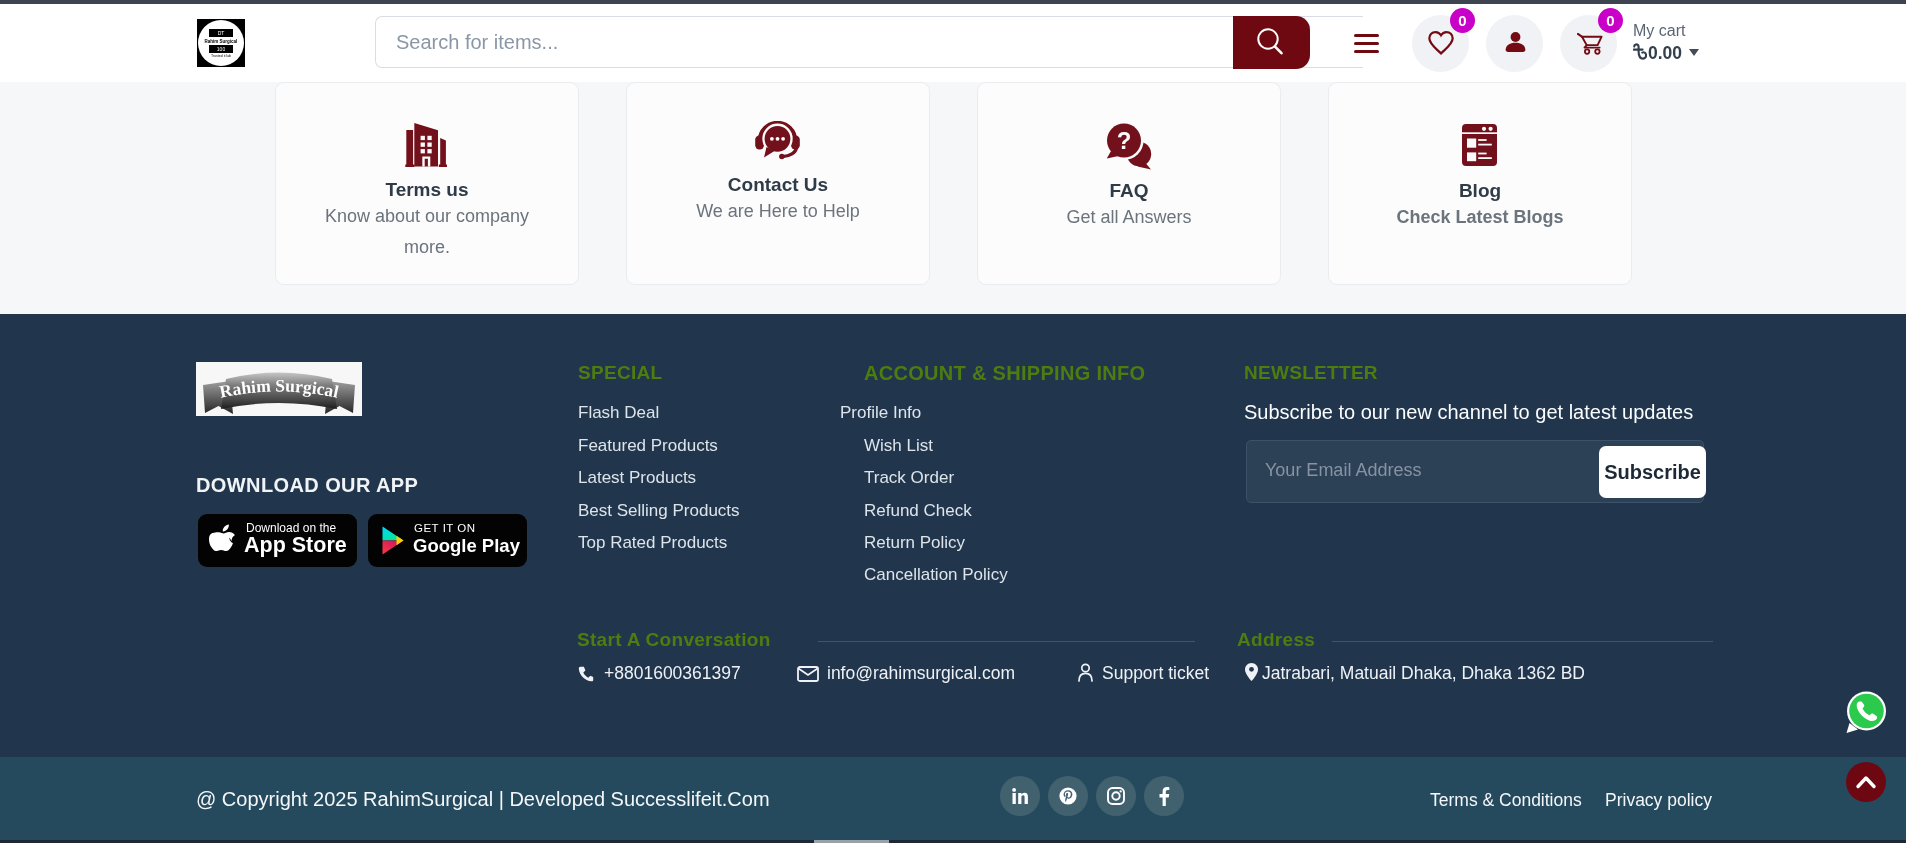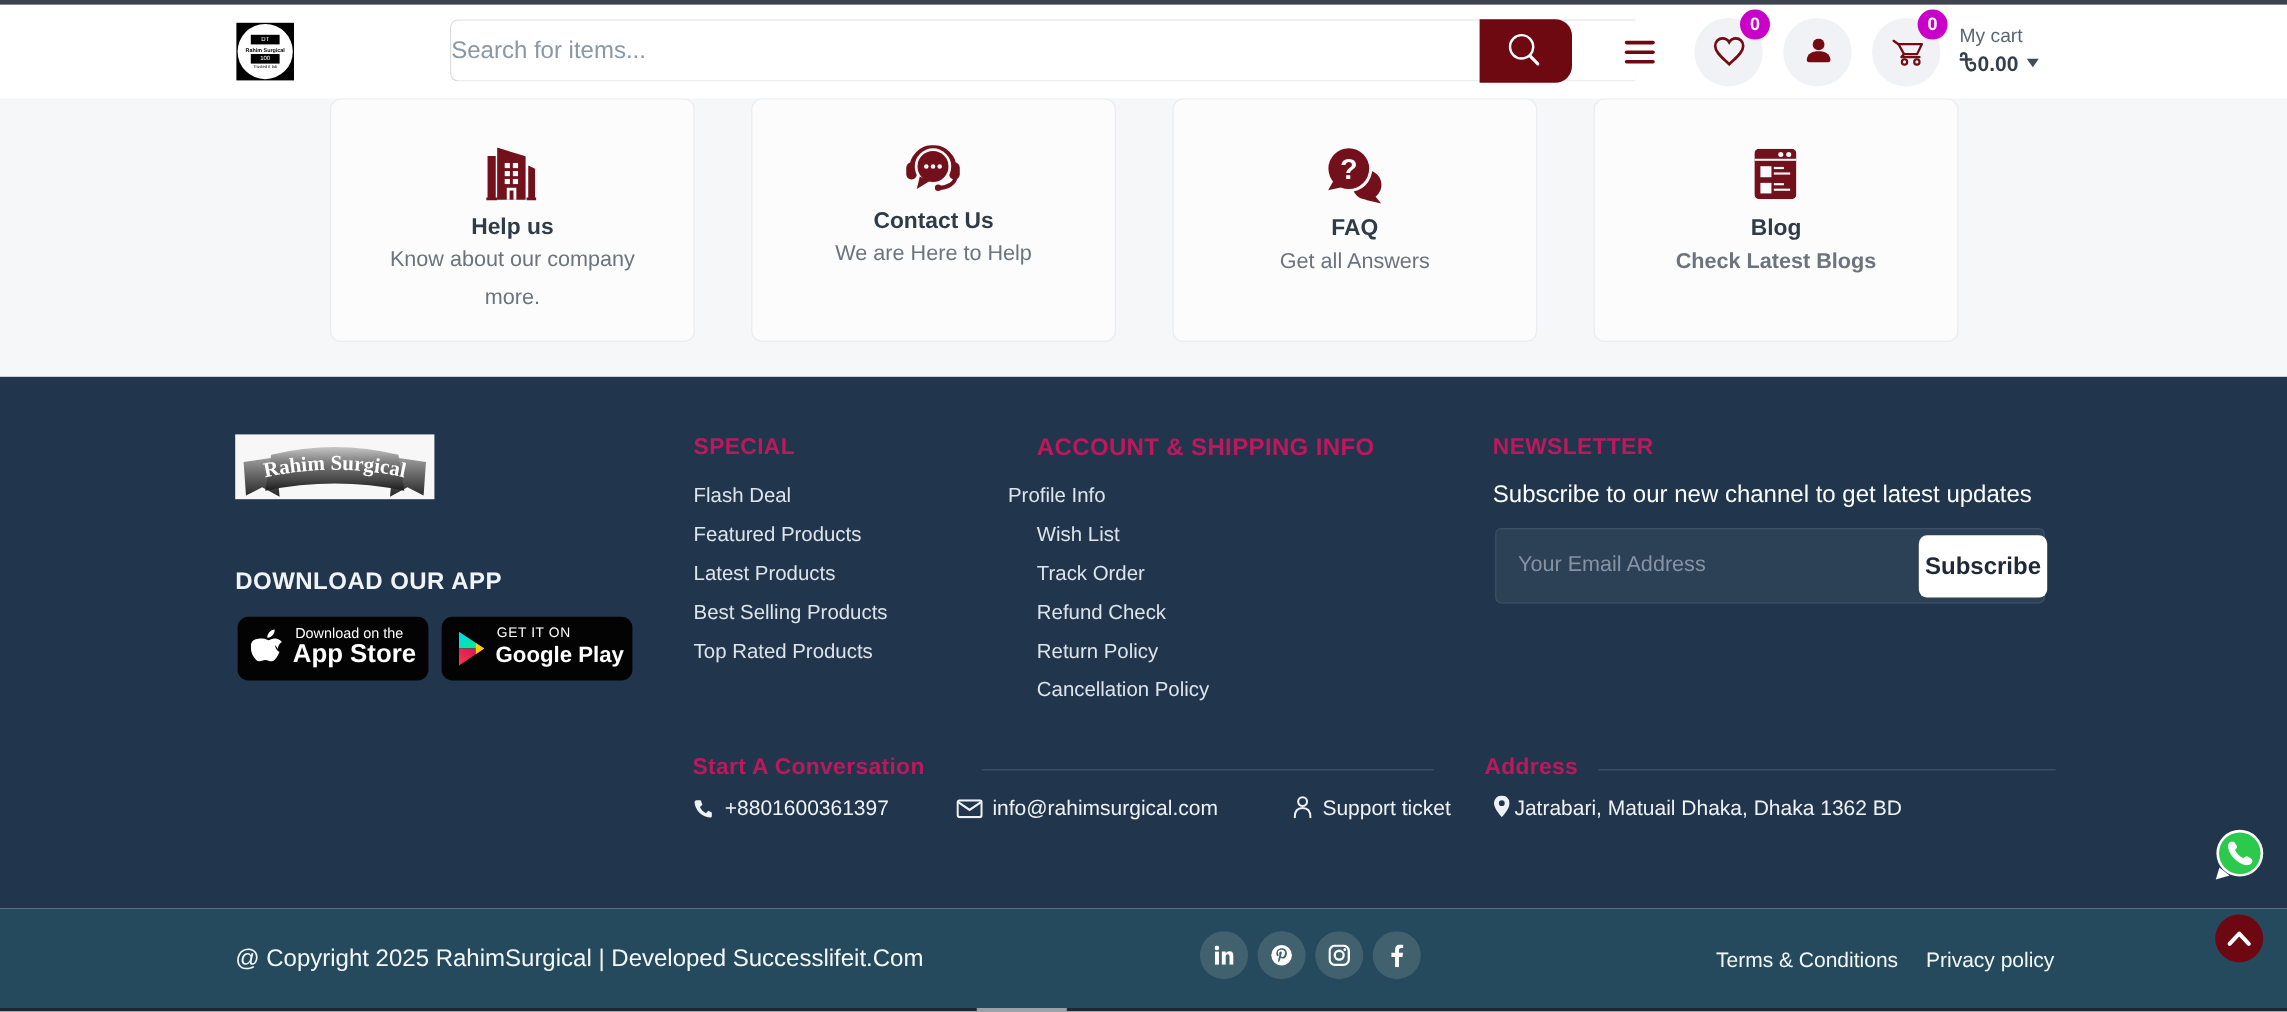--- a/index.html
+++ b/index.html
@@ -7,41 +7,41 @@
 .abs { position:absolute; }
 #page { position:relative; width:1906px; height:843px; }
 #topstrip { left:0; top:0; width:1906px; height:4px; background:#3d4450; }
 #header { left:0; top:4px; width:1906px; height:78px; background:#fff; }
 #logo { left:197px; top:19px; width:48px; height:48px; background:#000; }
 #logo .circ { position:absolute; left:1px; top:1px; width:46px; height:46px; background:#fff; border-radius:50%; }
 #logo .bar1 { position:absolute; left:12px; top:10px; width:24px; height:8px; background:#000; color:#fff; font-size:5px; text-align:center; line-height:8px; }
 #logo .nm { position:absolute; left:4px; top:20px; width:40px; text-align:center; font-size:4.5px; font-weight:bold; color:#000; white-space:nowrap; overflow:hidden; }
 #logo .bar2 { position:absolute; left:12px; top:26px; width:24px; height:8px; background:#000; color:#fff; font-size:5px; text-align:center; line-height:8px; }
 #logo .sub { position:absolute; left:0; top:35px; width:48px; text-align:center; font-size:3.5px; color:#000; }
-#searchinput { left:375px; top:16px; width:988px; height:52px; border:1px solid #d9dde3; border-right:none; border-radius:7px 0 0 7px; background:#fff; color:#8b96a6; font-size:20px; line-height:50px; }
+#searchinput { left:375px; top:16px; width:988px; height:52px; border:1px solid #d9dde3; border-right:none; border-radius:7px 0 0 7px; background:#fff; color:#8b96a6; font-size:20px; line-height:50px; padding-left:20px; }
 #searchbtn { left:1233px; top:16px; width:77px; height:53px; background:#6f0911; border-radius:0 14px 14px 0; }
 #searchbtn svg { position:absolute; left:24px; top:12px; }
 .hamb { left:1354px; top:34px; width:25px; height:21px; }
 .hamb div { height:3px; background:#6f0911; border-radius:1.5px; margin-bottom:5px; }
 .iconcirc { width:57px; height:57px; border-radius:50%; background:#f0f2f5; }
 .badge { position:absolute; width:25px; height:25px; border-radius:50%; background:#c800c8; color:#fff; font-size:15px; font-weight:bold; text-align:center; line-height:25px; }
 #mycart-label { left:1633px; top:22px; font-size:16px; color:#5a6573; }
 #mycart-price { left:1648px; top:43px; font-size:17.5px; font-weight:bold; color:#333f4d; }
 #caret { left:1689px; top:49px; width:0; height:0; border-left:5.5px solid transparent; border-right:5.5px solid transparent; border-top:7px solid #414c5a; }
 #graysec { left:0; top:82px; width:1906px; height:232px; background:#f6f7f9; }
 .card { position:absolute; top:82px; width:304px; height:203px; background:#fcfcfd; border:1px solid #eaecef; border-radius:9px; }
 .card .title { position:absolute; left:0; width:100%; text-align:center; font-size:19px; font-weight:bold; color:#2f3b47; }
 .card .sub { position:absolute; left:0; width:100%; text-align:center; font-size:18px; color:#6b737c; line-height:31px; }
 #footer { left:0; top:314px; width:1906px; height:443px; background:#21364c; }
 #flogo { left:196px; top:362px; width:166px; height:54px; background:#f7f7f7; }
 #dl-head { left:196px; top:474px; font-size:20px; font-weight:bold; color:#f1f4f7; letter-spacing:.4px;text-align:right; }
 .appbadge { top:514px; height:53px; background:#030303; border-radius:9px; color:#fff; }
 #badge-apple { left:198px; width:159px; }
 #badge-gp { left:368px; width:159px; }
-.fhead { font-size:19px; font-weight:bold; color:#be185d; letter-spacing:.3px; }
+.fhead { font-size:19px; font-weight:bold; color:#4d7c0f; letter-spacing:.3px; }
 .flink { font-size:17px; color:#dde4ea; }
 #newsub { left:1244px; top:401px; font-size:20px; color:#fcfdfe; }
 #newsinput { left:1246px; top:440px; width:458px; height:63px; background:#2c4156; border:1px solid #3d5269; border-radius:5px; }
 #newsinput .ph { position:absolute; left:18px; top:19px; font-size:18px; color:#8793a3; }
 #subbtn { left:1599px; top:446px; width:107px; height:52px; background:#fff; border-radius:7px; text-align:center; line-height:52px; font-size:20px; font-weight:bold; color:#1d2936; }
 .hrline { position:absolute; height:1px; background:#42566a; }
 .convtext { font-size:17.5px; color:#eef2f6; }
 #bottombar { left:0; top:757px; width:1906px; height:83px; background:#254a5e; }
 #copyright { left:196px; top:788px; font-size:20px; color:#f4f7f9; }
 .soc { position:absolute; top:776px; width:40px; height:40px; border-radius:50%; background:#42616f; }
@@ -114,21 +114,21 @@
         <g fill="#fbfbfc">
           <rect x="15.6" y="12.8" width="4.3" height="4.3"></rect>
           <rect x="22.4" y="12.8" width="4.3" height="4.3"></rect>
           <rect x="15.6" y="19.5" width="4.3" height="4.3"></rect>
           <rect x="22.4" y="19.5" width="4.3" height="4.3"></rect>
           <rect x="15.6" y="26.1" width="4.3" height="4.3"></rect>
           <rect x="22.4" y="26.1" width="4.3" height="4.3"></rect>
           <path d="M17.3 43.5 V33.4 H25.3 V43.5 H22.9 V35.8 H19.7 V43.5 Z"></path>
         </g>
       </svg>
-  <div class="title" style="top:96px;">Help us</div>
+  <div class="title" style="top:96px;">Terms us</div>
   <div class="sub" style="top:118px;">Know about our company<br>more.</div>
 </div>
 <div class="abs card" style="left:626px;">
   <svg style="position:absolute;left:128px;top:38px;" width="45" height="41" viewBox="0 0 45 41" id="ic-head">
         <path d="M5 19.5 A17.5 17.5 0 0 1 40 19.5" fill="none" stroke="#72101b" stroke-width="4.4"></path>
         <rect x="0.2" y="14.5" width="8.8" height="14" rx="4.2" fill="#72101b"></rect>
         <rect x="36" y="14.5" width="8.8" height="14" rx="4.2" fill="#72101b"></rect>
         <circle cx="22.5" cy="17.8" r="15.2" fill="#fbfbfc"></circle>
         <circle cx="22.5" cy="17.8" r="12.9" fill="#72101b"></circle>
         <polygon points="11.5,26 9,36.5 19.5,30" fill="#72101b"></polygon>

